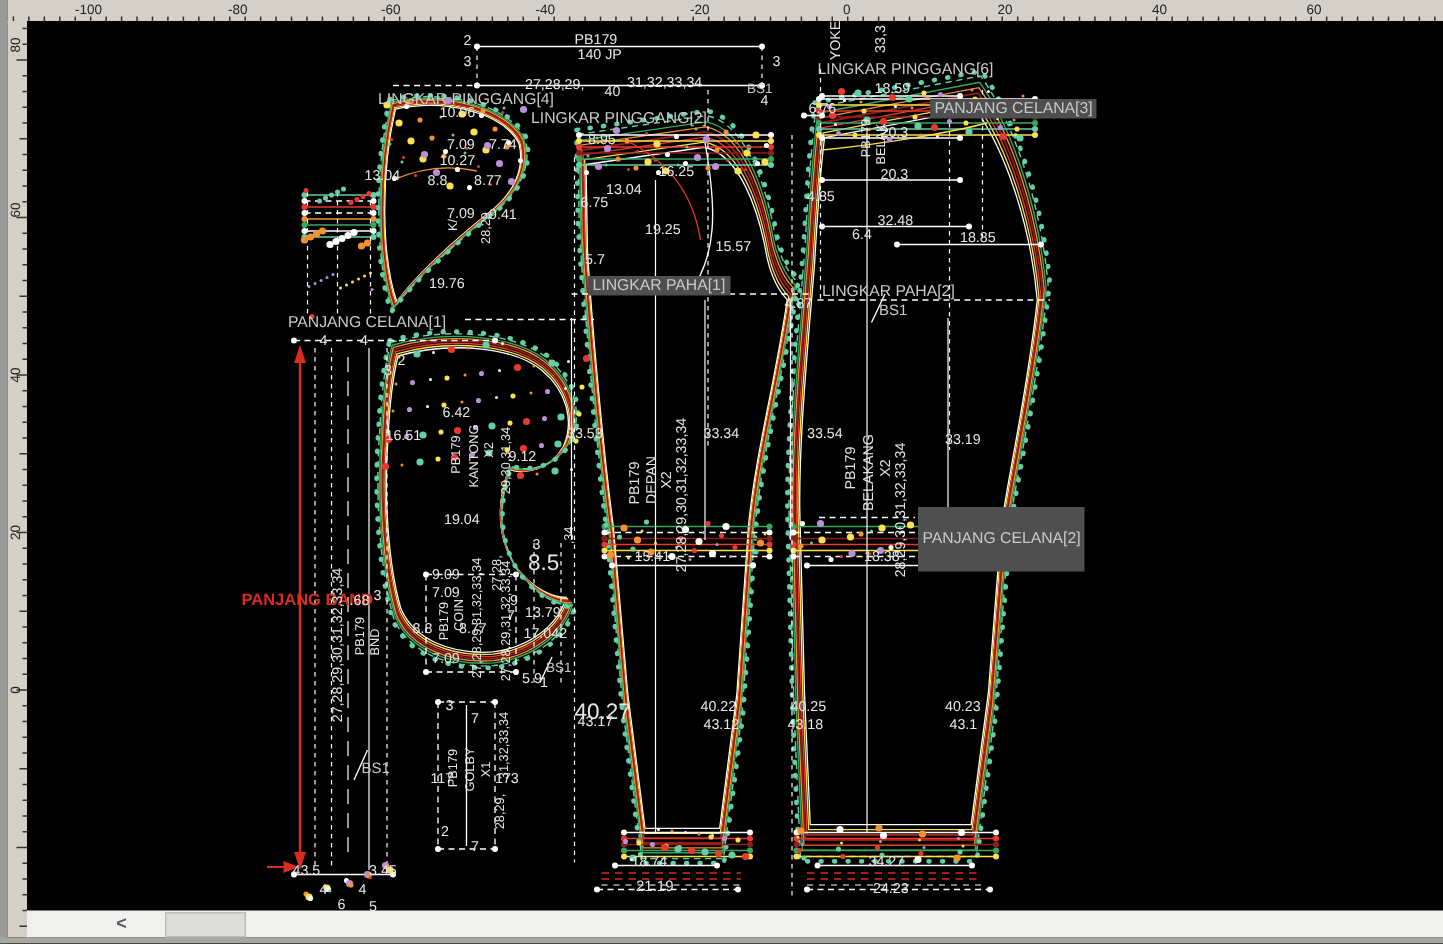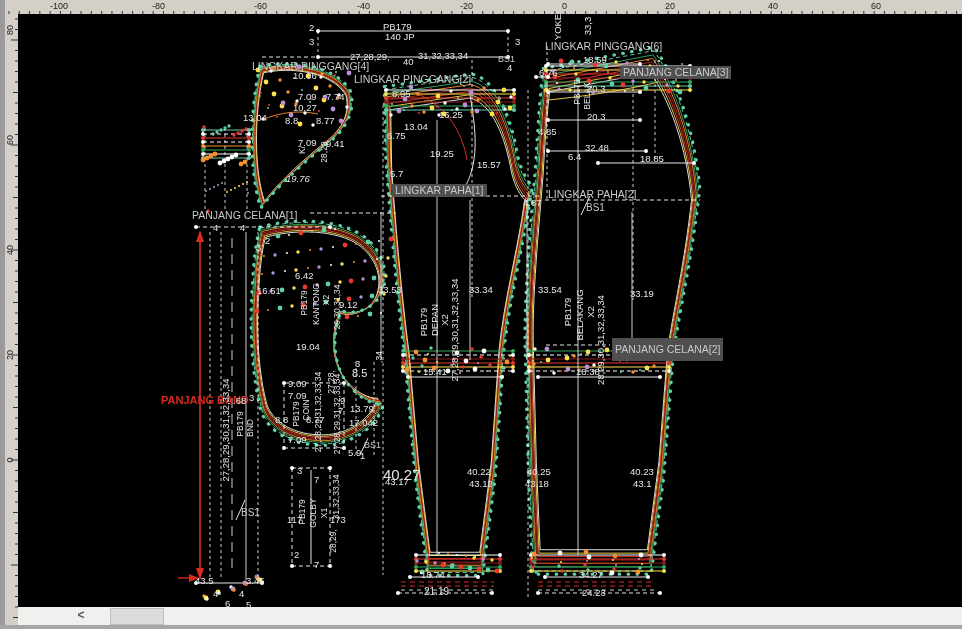--- a/index.html
+++ b/index.html
@@ -848,21 +848,21 @@
           <circle cx="234" cy="590" r="1.7" fill="#f5922e"></circle>
         </g>
       </svg>
   </div>
   <div id="labels">
       <span class="lab" style="left: 252px; top: 61px; font-size: 10.5px; color: rgb(201, 201, 201);">LINGKAR PINGGANG[4]</span>
       <span class="lab" style="left: 354px; top: 74px; font-size: 10.5px; color: rgb(201, 201, 201);">LINGKAR PINGGANG[2]</span>
       <span class="lab" style="left: 545px; top: 41px; font-size: 10.5px; color: rgb(201, 201, 201);">LINGKAR PINGGANG[6]</span>
       <span class="lab" style="left: 620px; top: 66px; font-size: 10.5px; color: rgb(201, 201, 201); background: rgb(79, 79, 79); padding: 1px 3px;">PANJANG CELANA[3]</span>
       <span class="lab" style="left: 192px; top: 210px; font-size: 10.5px; color: rgb(201, 201, 201);">PANJANG CELANA[1]</span>
-      <span class="lab" style="left: 612px; top: 338px; font-size: 10.5px; color: rgb(201, 201, 201); background: rgb(79, 79, 79); padding: 6px 3px;">PANJANG CELANA[2]</span>
+      <span class="lab" style="left: 612px; top: 338px; font-size: 10.5px; color: rgb(201, 201, 201); background: rgb(79, 79, 79); padding: 16px 3px;">PANJANG CELANA[2]</span>
       <span class="lab" style="left: 392px; top: 184px; font-size: 10.5px; color: rgb(201, 201, 201); background: rgb(79, 79, 79); padding: 1px 3px;">LINGKAR PAHA[1]</span>
       <span class="lab" style="left: 548px; top: 189px; font-size: 10.5px; color: rgb(201, 201, 201);">LINGKAR PAHA[2]</span>
       <span class="lab" style="left: 161px; top: 395px; font-size: 11px; color: rgb(217, 43, 30); font-weight: bold;">PANJANG BAND</span>
       <span class="lab" style="left: 586px; top: 203px; font-size: 10px; color: rgb(201, 201, 201);">BS1</span>
       <span class="lab" style="left: 241px; top: 508px; font-size: 10px; color: rgb(201, 201, 201);">BS1</span>
       <span class="lab" style="left: 364px; top: 441px; font-size: 9px; color: rgb(201, 201, 201);">BS1</span>
       <span class="lab" style="left: 498px; top: 55px; font-size: 9px; color: rgb(201, 201, 201);">BS1</span>
       <span class="lab" style="left: 309px; top: 23px; font-size: 9.5px; color: rgb(230, 230, 230);">2</span>
       <span class="lab" style="left: 309px; top: 37px; font-size: 9.5px; color: rgb(230, 230, 230);">3</span>
       <span class="lab" style="left: 383px; top: 22px; font-size: 9.5px; color: rgb(230, 230, 230);">PB179</span>
@@ -878,21 +878,21 @@
       <span class="lab rot" style="left: 587px; top: 96px; font-size: 8.5px; color: rgb(230, 230, 230);">BELAK</span>
       <span class="lab" style="left: 293px; top: 71px; font-size: 9.5px; color: rgb(230, 230, 230);">10.06</span>
       <span class="lab" style="left: 298px; top: 92px; font-size: 9.5px; color: rgb(230, 230, 230);">7.09</span>
       <span class="lab" style="left: 326px; top: 92px; font-size: 9.5px; color: rgb(230, 230, 230);">7.74</span>
       <span class="lab" style="left: 293px; top: 103px; font-size: 9.5px; color: rgb(230, 230, 230);">10.27</span>
       <span class="lab" style="left: 243px; top: 113px; font-size: 9.5px; color: rgb(230, 230, 230);">13.04</span>
       <span class="lab" style="left: 285px; top: 116px; font-size: 9.5px; color: rgb(230, 230, 230);">8.8</span>
       <span class="lab" style="left: 316px; top: 116px; font-size: 9.5px; color: rgb(230, 230, 230);">8.77</span>
       <span class="lab" style="left: 298px; top: 138px; font-size: 9.5px; color: rgb(230, 230, 230);">7.09</span>
       <span class="lab" style="left: 326px; top: 139px; font-size: 9.5px; color: rgb(230, 230, 230);">9.41</span>
-      <span class="lab" style="left: 286px; top: 174px; font-size: 9.5px; color: rgb(230, 230, 230); font-style: italic;">19.76</span>
+      <span class="lab" style="left: 286px; top: 185px; font-size: 9.5px; color: rgb(230, 230, 230);">19.76</span>
       <span class="lab rot" style="left: 324px; top: 152px; font-size: 8.5px; color: rgb(230, 230, 230);">28,29</span>
       <span class="lab rot" style="left: 302px; top: 150px; font-size: 8.5px; color: rgb(230, 230, 230);">K/</span>
       <span class="lab" style="left: 392px; top: 89px; font-size: 9.5px; color: rgb(230, 230, 230);">8.95</span>
       <span class="lab" style="left: 439px; top: 110px; font-size: 9.5px; color: rgb(230, 230, 230);">16.25</span>
       <span class="lab" style="left: 404px; top: 122px; font-size: 9.5px; color: rgb(230, 230, 230);">13.04</span>
       <span class="lab" style="left: 387px; top: 131px; font-size: 9.5px; color: rgb(230, 230, 230);">6.75</span>
       <span class="lab" style="left: 430px; top: 149px; font-size: 9.5px; color: rgb(230, 230, 230);">19.25</span>
       <span class="lab" style="left: 477px; top: 160px; font-size: 9.5px; color: rgb(230, 230, 230);">15.57</span>
       <span class="lab" style="left: 390px; top: 169px; font-size: 9.5px; color: rgb(230, 230, 230);">5.7</span>
       <span class="lab" style="left: 523px; top: 198px; font-size: 9.5px; color: rgb(230, 230, 230);">4.87</span>
@@ -931,21 +931,21 @@
       <span class="lab rot" style="left: 296px; top: 414px; font-size: 8.5px; color: rgb(230, 230, 230);">PB179</span>
       <span class="lab rot" style="left: 306px; top: 410px; font-size: 8.5px; color: rgb(230, 230, 230);">COIN</span>
       <span class="lab rot" style="left: 318px; top: 412px; font-size: 8.5px; color: rgb(230, 230, 230);">27,28,29,31,32,33,34</span>
       <span class="lab rot" style="left: 337px; top: 414px; font-size: 8.5px; color: rgb(230, 230, 230);">27,28,29,31,32,33,34</span>
       <span class="lab" style="left: 288px; top: 379px; font-size: 9.5px; color: rgb(230, 230, 230);">9.09</span>
       <span class="lab" style="left: 288px; top: 391px; font-size: 9.5px; color: rgb(230, 230, 230);">7.09</span>
       <span class="lab" style="left: 275px; top: 415px; font-size: 9.5px; color: rgb(230, 230, 230);">8.8</span>
       <span class="lab" style="left: 306px; top: 415px; font-size: 9.5px; color: rgb(230, 230, 230);">8.77</span>
       <span class="lab" style="left: 288px; top: 435px; font-size: 9.5px; color: rgb(230, 230, 230);">7.09</span>
       <span class="lab" style="left: 355px; top: 359px; font-size: 9.5px; color: rgb(230, 230, 230);">3</span>
-      <span class="lab" style="left: 352px; top: 368px; font-size: 11px; color: rgb(230, 230, 230);">8.5</span>
+      <span class="lab" style="left: 352px; top: 368px; font-size: 15px; color: rgb(230, 230, 230);">8.5</span>
       <span class="lab" style="left: 340px; top: 396px; font-size: 9.5px; color: rgb(230, 230, 230);">9</span>
       <span class="lab" style="left: 338px; top: 406px; font-size: 9.5px; color: rgb(230, 230, 230);">7</span>
       <span class="lab" style="left: 350px; top: 404px; font-size: 9.5px; color: rgb(230, 230, 230);">13.79</span>
       <span class="lab" style="left: 349px; top: 418px; font-size: 9.5px; color: rgb(230, 230, 230);">17.042</span>
       <span class="lab" style="left: 348px; top: 448px; font-size: 9.5px; color: rgb(230, 230, 230);">5.9</span>
       <span class="lab" style="left: 360px; top: 451px; font-size: 9.5px; color: rgb(230, 230, 230);">1</span>
       <span class="lab rot" style="left: 302px; top: 512px; font-size: 8.5px; color: rgb(230, 230, 230);">PB179</span>
       <span class="lab rot" style="left: 313px; top: 513px; font-size: 8.5px; color: rgb(230, 230, 230);">GOLBY</span>
       <span class="lab rot" style="left: 324px; top: 513px; font-size: 8.5px; color: rgb(230, 230, 230);">X1</span>
       <span class="lab" style="left: 287px; top: 515px; font-size: 9.5px; color: rgb(230, 230, 230);">117</span>

